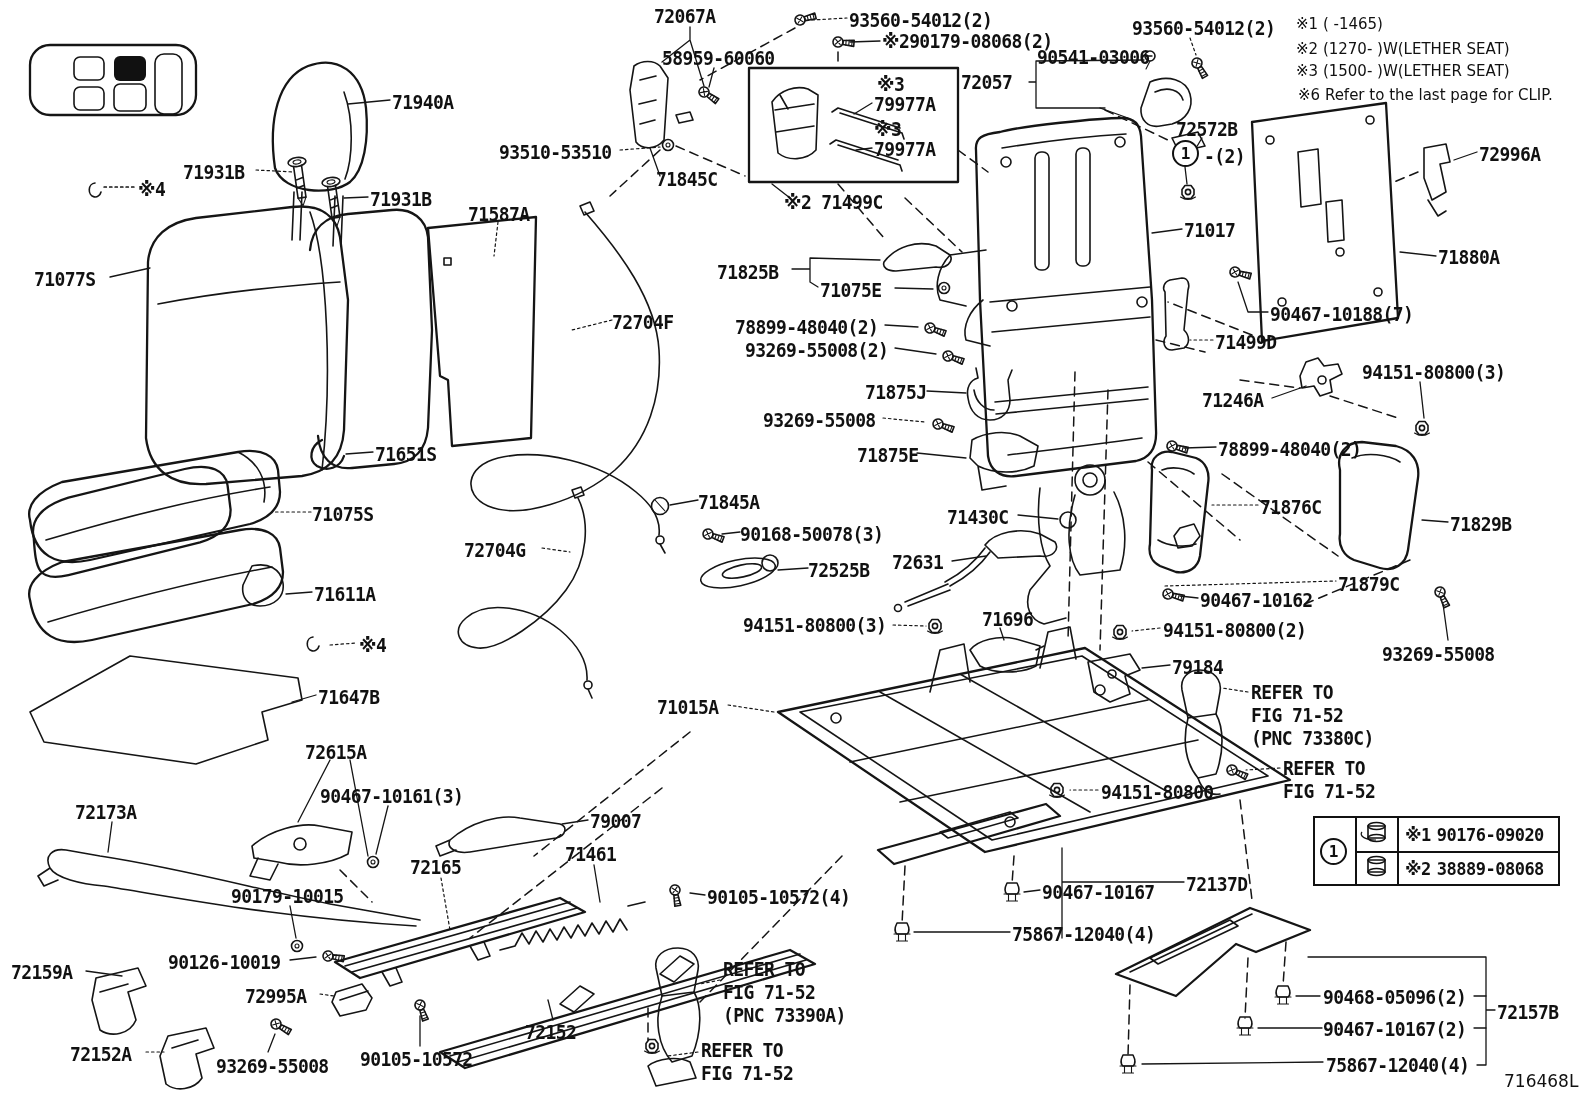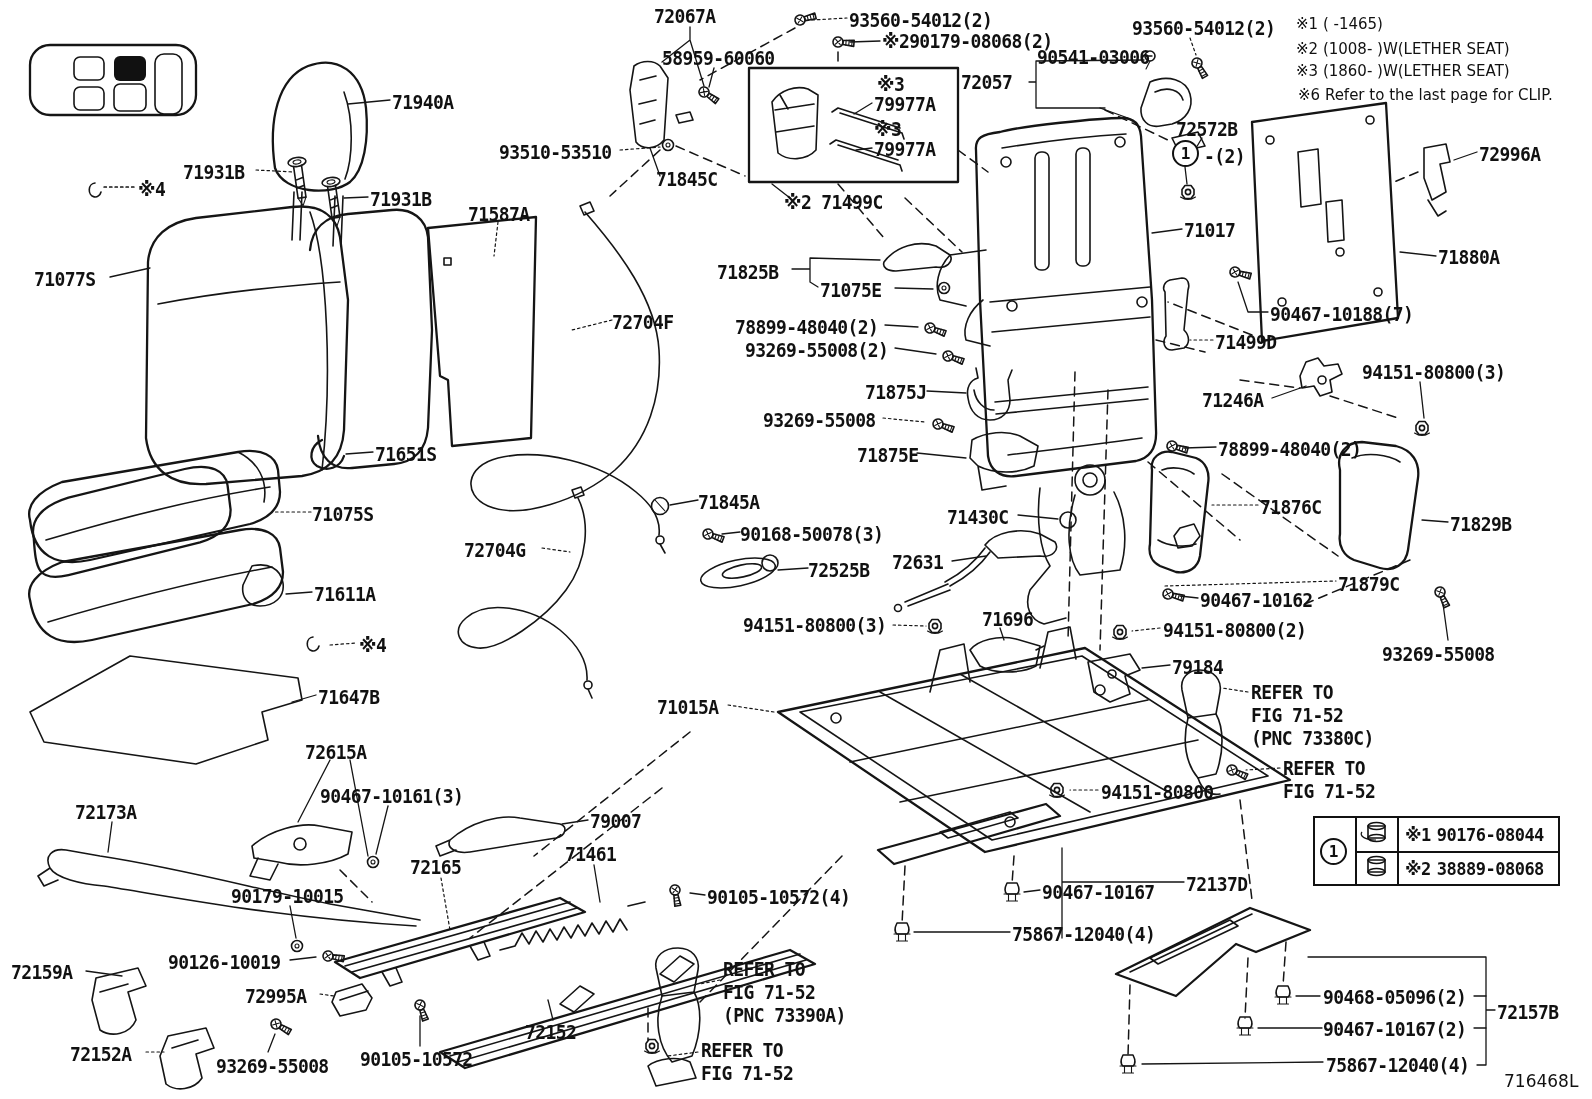--- a/index.html
+++ b/index.html
@@ -423,21 +423,21 @@
           <ellipse cx="20.5" cy="8" rx="8.5" ry="3.5"></ellipse>
         <ellipse cx="20.5" cy="20" rx="8.5" ry="3.5"></ellipse>
           <path d="M6,14 A14,6 0 0 0 20,22" stroke-width="1.2"></path>
         <rect x="12" y="42" width="17" height="12"></rect>
           <ellipse cx="20.5" cy="42" rx="8.5" ry="3.5"></ellipse>
         <ellipse cx="20.5" cy="54" rx="8.5" ry="3.5"></ellipse>
       </g>
     </svg>
     <div class="row r0">
       <span class="mark">※1</span>
-      <span>90176-08044</span>
+      <span>90176-09020</span>
     </div>
     <div class="row r1">
       <span class="mark">※2</span>
       <span>38889-08068</span>
     </div>
   </div>
 
   <div id="labels">
       <div class="lb p" style="left: 654px; top: 5px;">72067A</div>
       <div class="lb p" style="left: 849px; top: 9px;">93560-54012(2)</div>
@@ -526,17 +526,17 @@
 FIG 71-52</div>
       <div class="lb p" style="left: 1042px; top: 881px;">90467-10167</div>
       <div class="lb p" style="left: 1012px; top: 923px;">75867-12040(4)</div>
       <div class="lb p" style="left: 1186px; top: 873px;">72137D</div>
       <div class="lb p" style="left: 1323px; top: 986px;">90468-05096(2)</div>
       <div class="lb p" style="left: 1497px; top: 1001px;">72157B</div>
       <div class="lb p" style="left: 1323px; top: 1018px;">90467-10167(2)</div>
       <div class="lb p" style="left: 1326px; top: 1054px;">75867-12040(4)</div>
       <div class="lb id" style="left: 1504px; top: 1071px;">716468L</div>
       <div class="lb n" style="left: 1296px; top: 14px;">※1 (      -1465)</div>
-      <div class="lb n" style="left: 1296px; top: 39px;">※2 (1008-      )W(LETHER SEAT)</div>
-      <div class="lb n" style="left: 1296px; top: 61px;">※3 (1860-      )W(LETHER SEAT)</div>
+      <div class="lb n" style="left: 1296px; top: 39px;">※2 (1270-      )W(LETHER SEAT)</div>
+      <div class="lb n" style="left: 1296px; top: 61px;">※3 (1500-      )W(LETHER SEAT)</div>
       <div class="lb n" style="left: 1298px; top: 85px;">※6 Refer to the last page for CLIP.</div>
     </div>
 </div>
 
 </body></html>

